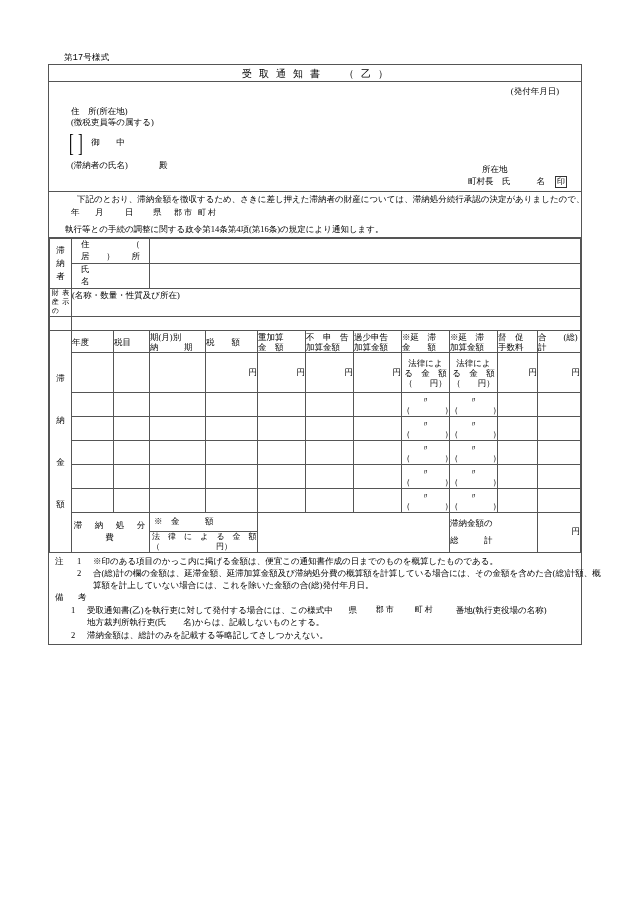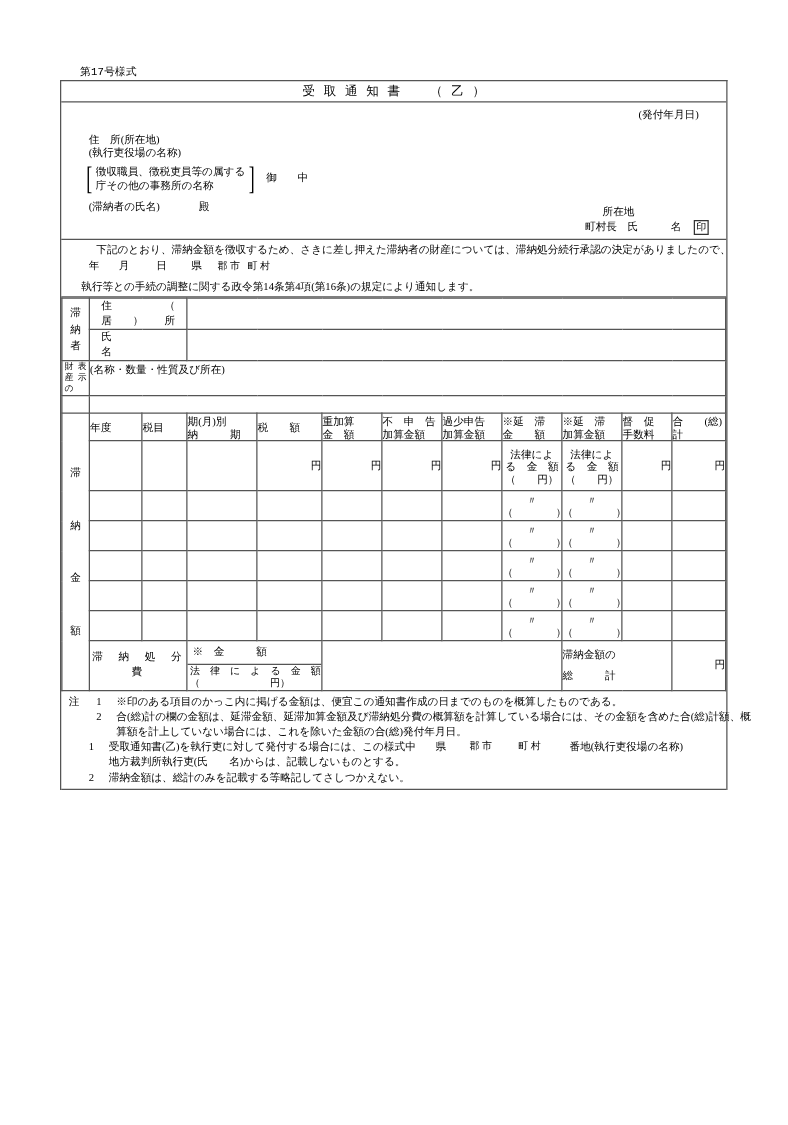--- a/index.html
+++ b/index.html
@@ -191,28 +191,24 @@
 
   <div class="doc">
 
     <div class="band title-band">
       <div class="title">受取通知書　（乙）</div>
     </div>
 
     <div class="band addr-band">
       <div class="issue-date">(発付年月日)</div>
       <div class="addr-line1">住　所(所在地)</div>
-      <div class="addr-line2">(執行吏役場の名称)</div>
+      <div class="addr-line2">(徴税吏員等の属する)</div>
 
       <div class="brk-wrap">
         <span class="brk">[</span>
-        <span>
-          <span class="brk-inner">徴収職員、徴税吏員等の属する</span><br>
-          <span class="brk-inner">庁その他の事務所の名称</span>
-        </span>
         <span class="brk">]</span>
         <span class="onchu">御　中</span>
       </div>
 
       <div class="taxpayer-name">(滞納者の氏名)</div>
       <div class="dono">殿</div>
 
       <div class="right-sig">
         <div class="sig-l1">所在地</div>
         <div class="sig-l2">
@@ -502,20 +498,21 @@
         <span class="note-n">1</span>
         <span class="note-t">※印のある項目のかっこ内に掲げる金額は、便宜この通知書作成の日までのものを概算したものである。</span>
       </div>
       <div class="note-row">
         <span class="note-k"></span>
         <span class="note-n">2</span>
         <span class="note-t">合(総)計の欄の金額は、延滞金額、延滞加算金額及び滞納処分費の概算額を計算している場合には、その金額を含めた合(総)計額、概</span>
       </div>
       <div class="note-cont">算額を計上していない場合には、これを除いた金額の合(総)発付年月日。</div>
 
+      <div class="bikou">備　考</div>
 
       <div class="rem-row">
         <span class="rem-n">1</span>
         <span>受取通知書(乙)を執行吏に対して発付する場合には、この様式中</span>
         <span style="display:inline-block;width:40px;text-align:center">県</span>
         <span class="stack">
           <span>郡</span>
           <span>市</span>
         </span>
         <span class="stack" style="margin-left:18px">

